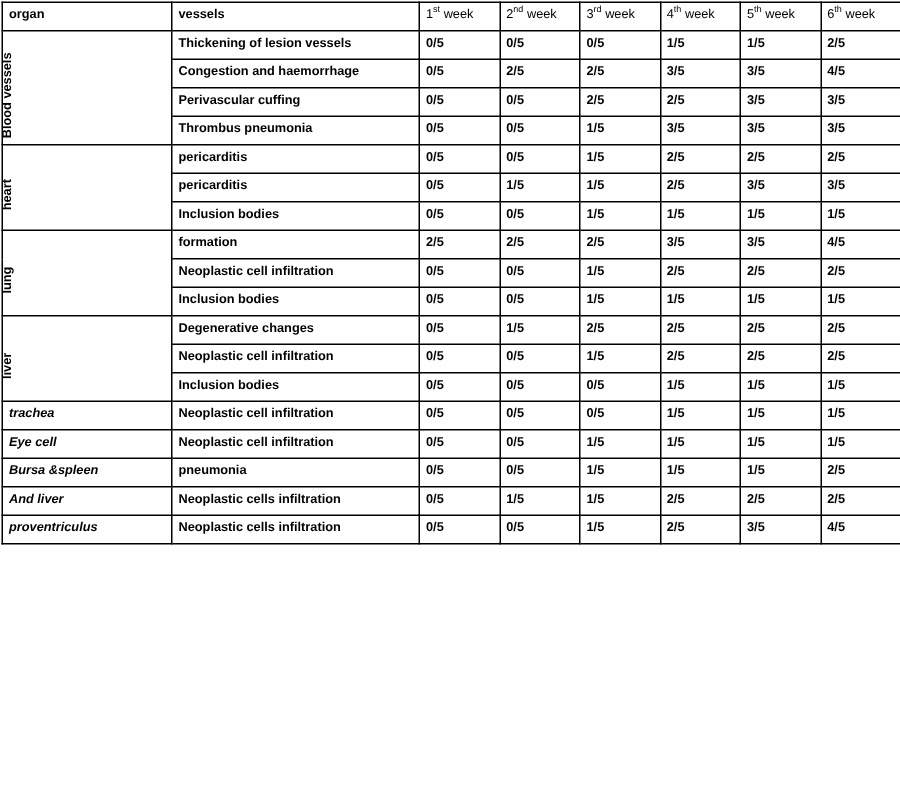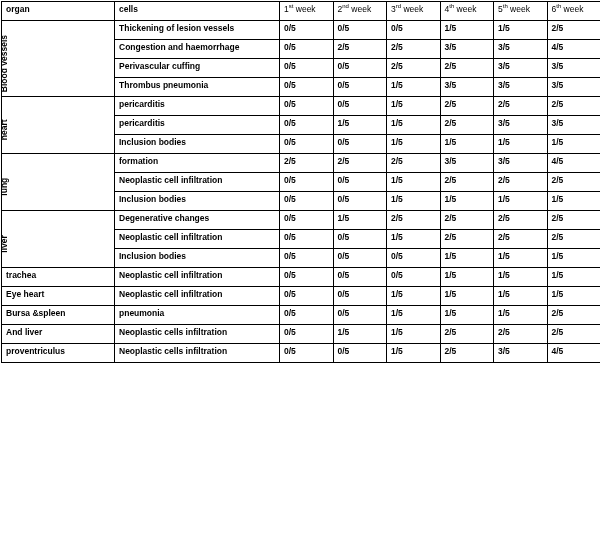--- a/index.html
+++ b/index.html
@@ -71,20 +71,21 @@
     font-weight: normal;
     padding-left: 6px;
   }
   td.val-cell {
     font-weight: bold;
     padding-left: 5px;
   }
   td.organ-plain {
     font-weight: normal;
     padding-left: 5px;
+    font-style: italic;
   }
   sup {
     font-size: 6px;
     vertical-align: super;
     line-height: 0;
   }
   .hdr-week { font-weight: normal; font-size: 8.5px; }
 </style>
 </head>
 <body>
@@ -97,21 +98,21 @@
       <col class="c-week">
       <col class="c-week">
       <col class="c-week">
       <col class="c-week">
       <col class="c-week">
       <col class="c-week">
     </colgroup>
     <tbody id="table-body">
         <tr>
           <td class="header-cell">organ</td>
-          <td class="header-cell">cells</td>
+          <td class="header-cell">vessels</td>
           <td class="header-cell"><span class="hdr-week"><span>1</span><sup>st</sup><span> week</span></span></td>
           <td class="header-cell"><span class="hdr-week"><span>2</span><sup>nd</sup><span> week</span></span></td>
           <td class="header-cell"><span class="hdr-week"><span>3</span><sup>rd</sup><span> week</span></span></td>
           <td class="header-cell"><span class="hdr-week"><span>4</span><sup>th</sup><span> week</span></span></td>
           <td class="header-cell"><span class="hdr-week"><span>5</span><sup>th</sup><span> week</span></span></td>
           <td class="header-cell"><span class="hdr-week"><span>6</span><sup>th</sup><span> week</span></span></td>
         </tr>
         <tr>
           <td rowspan="4" class="organ-rot">
             <div class="rot-wrap">
@@ -253,21 +254,21 @@
           <td rowspan="1" class="organ-plain">trachea</td>
           <td class="lesion-cell">Neoplastic cell infiltration</td>
           <td class="val-cell">0/5</td>
           <td class="val-cell">0/5</td>
           <td class="val-cell">0/5</td>
           <td class="val-cell">1/5</td>
           <td class="val-cell">1/5</td>
           <td class="val-cell">1/5</td>
         </tr>
         <tr>
-          <td rowspan="1" class="organ-plain">Eye heart</td>
+          <td rowspan="1" class="organ-plain">Eye cell</td>
           <td class="lesion-cell">Neoplastic cell infiltration</td>
           <td class="val-cell">0/5</td>
           <td class="val-cell">0/5</td>
           <td class="val-cell">1/5</td>
           <td class="val-cell">1/5</td>
           <td class="val-cell">1/5</td>
           <td class="val-cell">1/5</td>
         </tr>
         <tr>
           <td rowspan="1" class="organ-plain">Bursa &amp;spleen</td>

